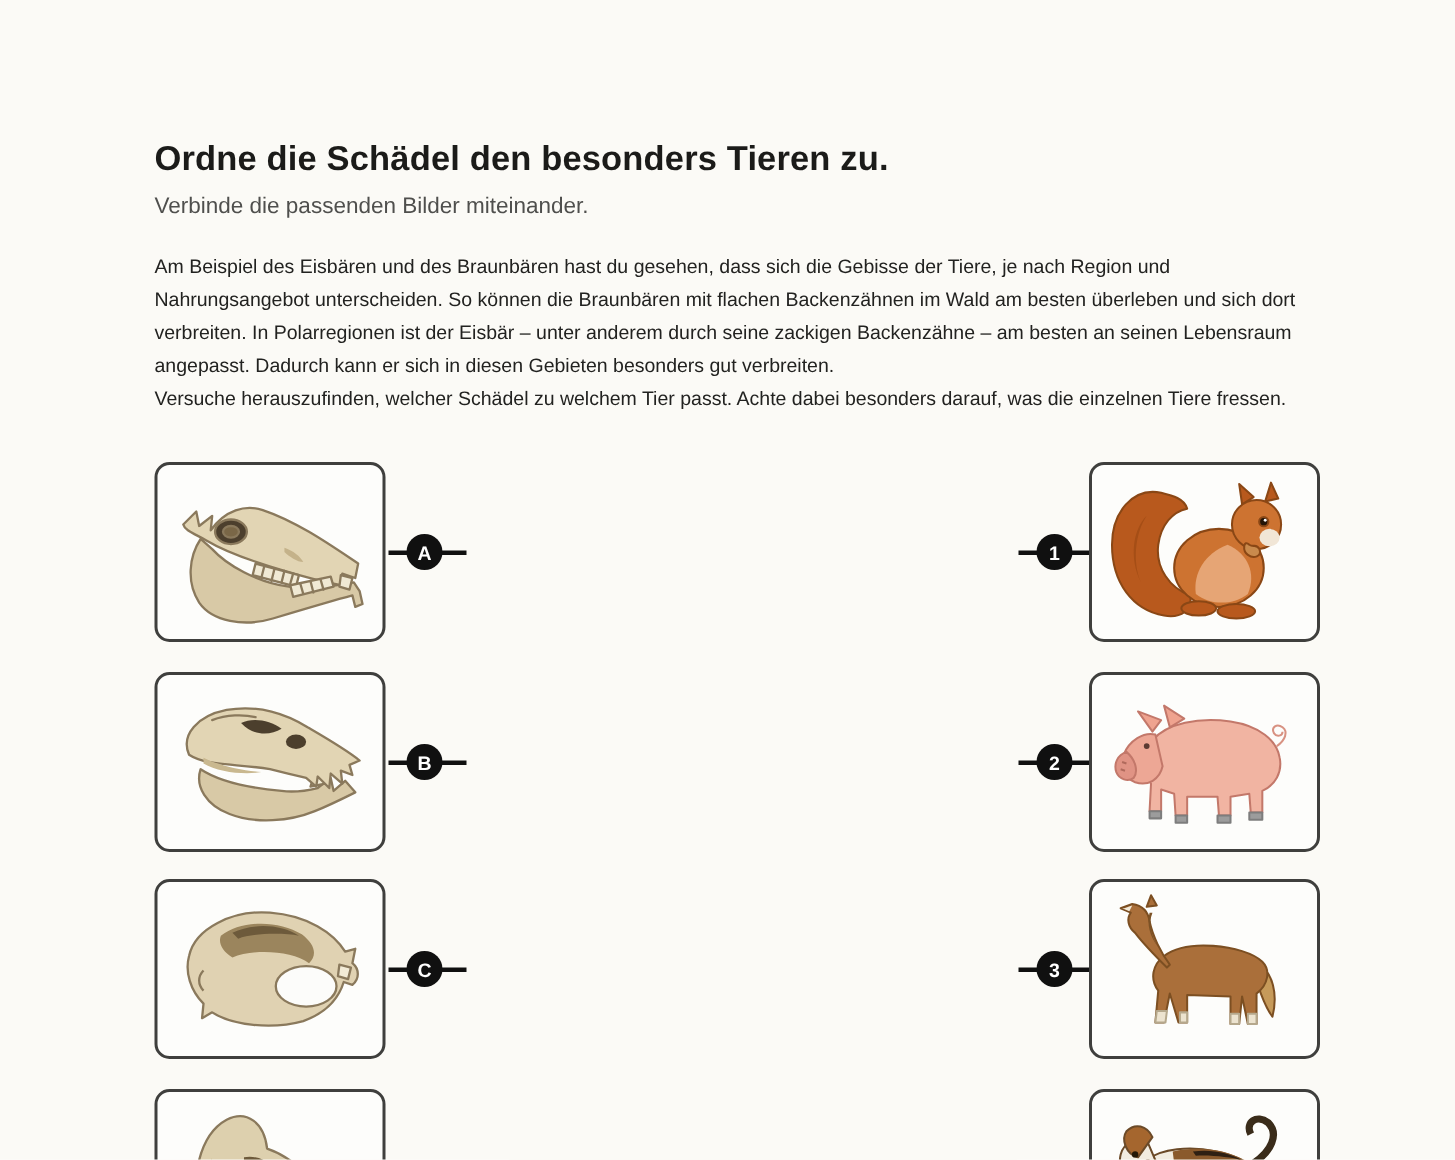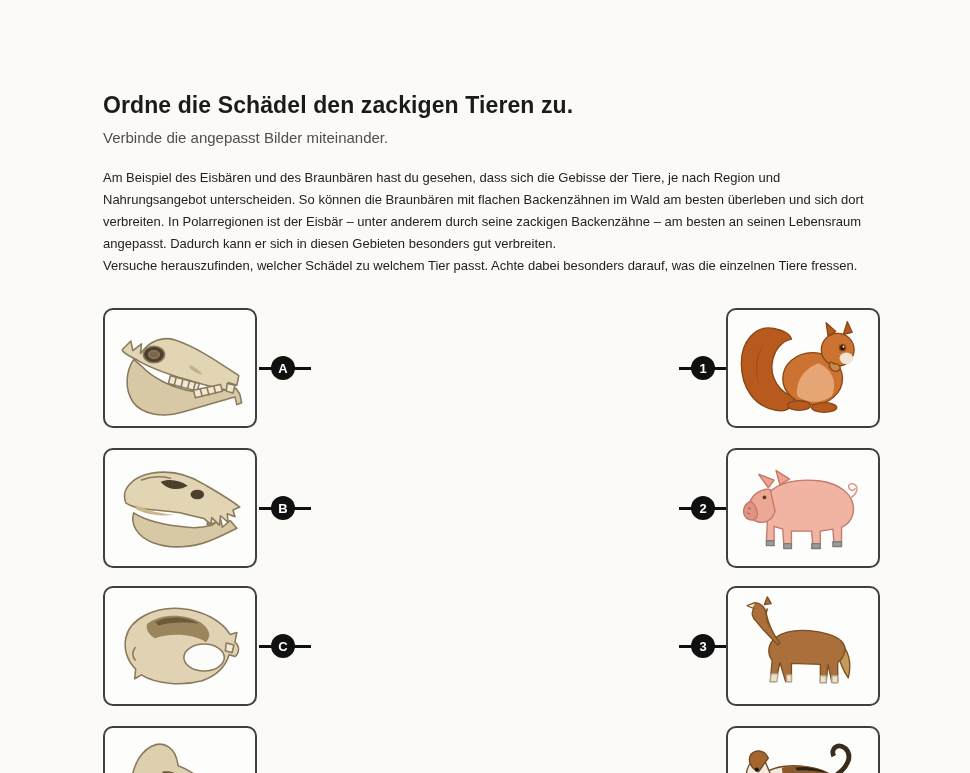--- a/index.html
+++ b/index.html
@@ -36,22 +36,22 @@
     display:flex;align-items:center;justify-content:center;user-select:none;
   }
   .conn-left{left:259px;width:52px;}
   .conn-right{left:679px;width:47px;}
 </style>
 </head>
 <body>
 
 <div class="page">
 
-  <h1 class="page-title">Ordne die Schädel den zackigen Tieren zu.</h1>
-  <p class="page-subtitle">Verbinde die angepasst Bilder miteinander.</p>
+  <h1 class="page-title">Ordne die Schädel den besonders Tieren zu.</h1>
+  <p class="page-subtitle">Verbinde die passenden Bilder miteinander.</p>
 
   <div class="intro">
     <p>Am Beispiel des Eisbären und des Braunbären hast du gesehen, dass sich die Gebisse der Tiere, je nach Region und Nahrungsangebot unterscheiden. So können die Braunbären mit flachen Backenzähnen im Wald am besten überleben und sich dort verbreiten. In Polarregionen ist der Eisbär – unter anderem durch seine zackigen Backenzähne – am besten an seinen Lebensraum angepasst. Dadurch kann er sich in diesen Gebieten besonders gut verbreiten.</p>
     <p>Versuche herauszufinden, welcher Schädel zu welchem Tier passt. Achte dabei besonders darauf, was die einzelnen Tiere fressen.</p>
   </div>
 
   <div class="card" style="left:103px;top:308px">
     <svg viewBox="0 0 140 110">
       <g stroke="#8a795c" stroke-width="1.6" stroke-linejoin="round" stroke-linecap="round">
         <path fill="#d8c9a6" d="M22 46 C14 58 12 76 21 90 C30 103 52 107 72 101 C92 95 112 89 127 85 L129 93 L134 91 L132 82 L128 76 C112 79 95 81 83 79 C61 76 40 64 30 53 Z"></path>

